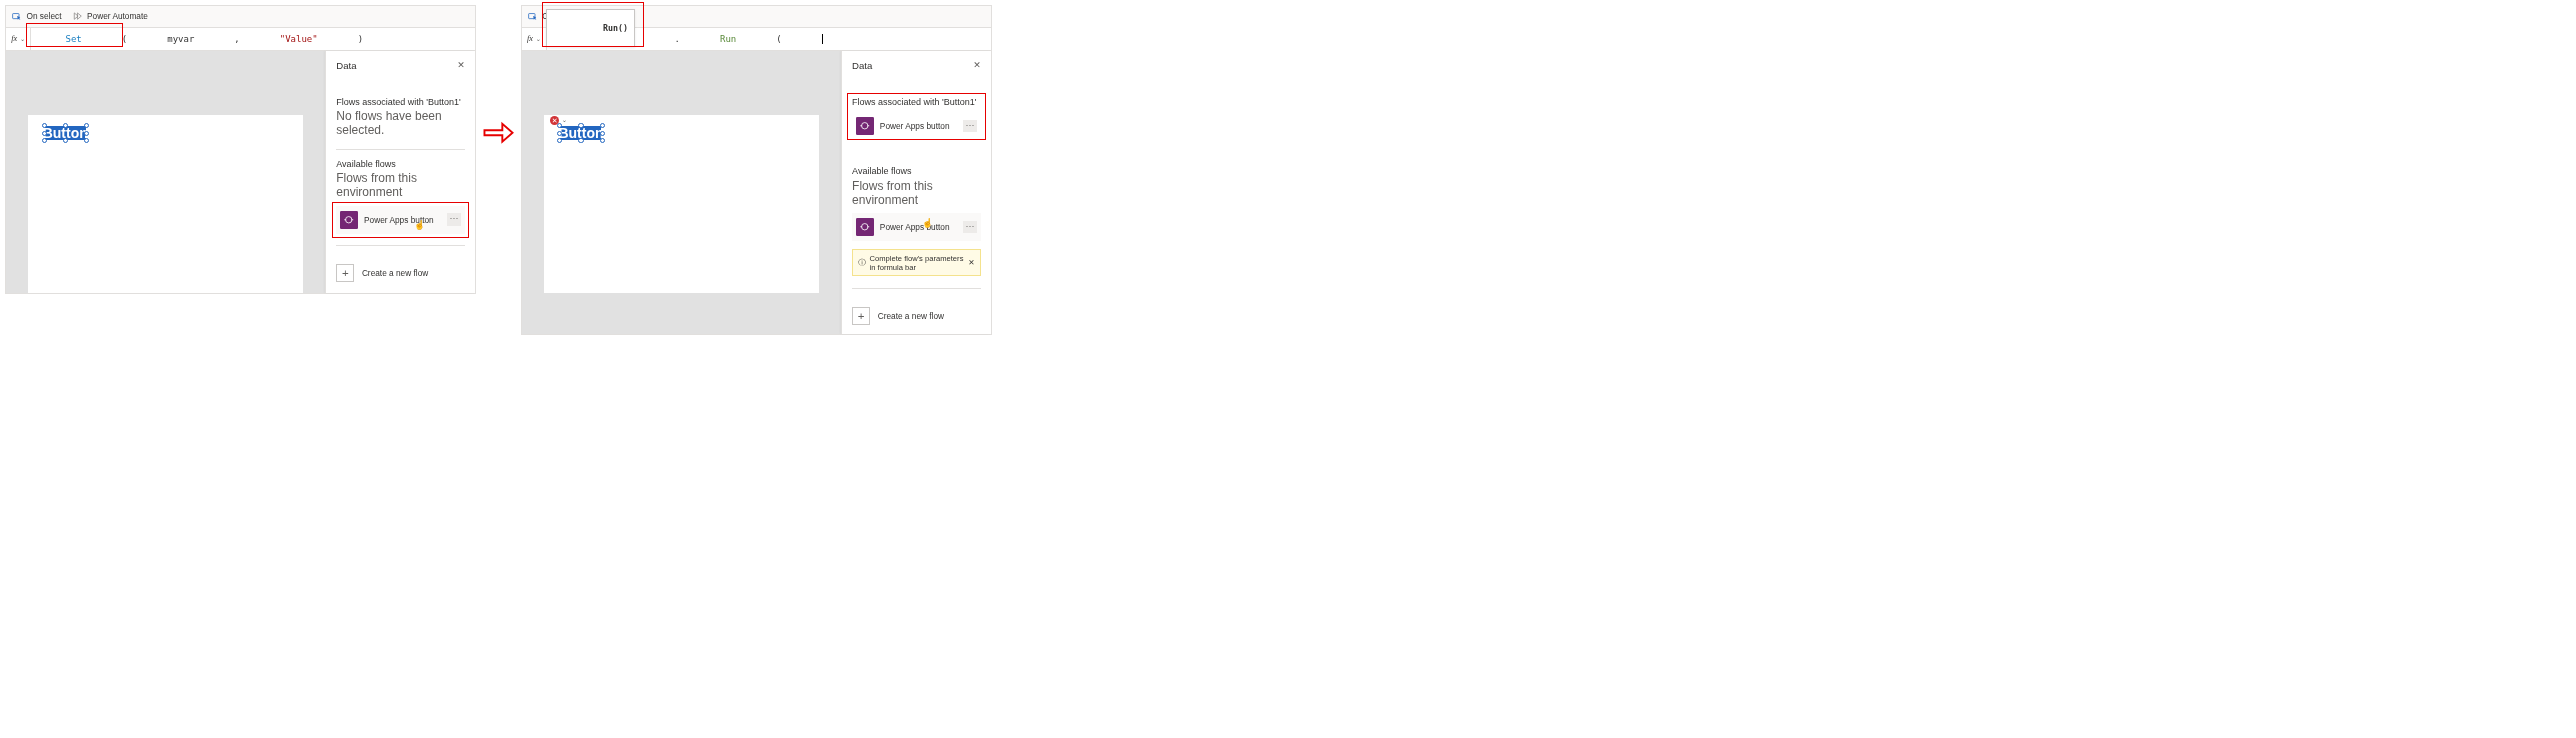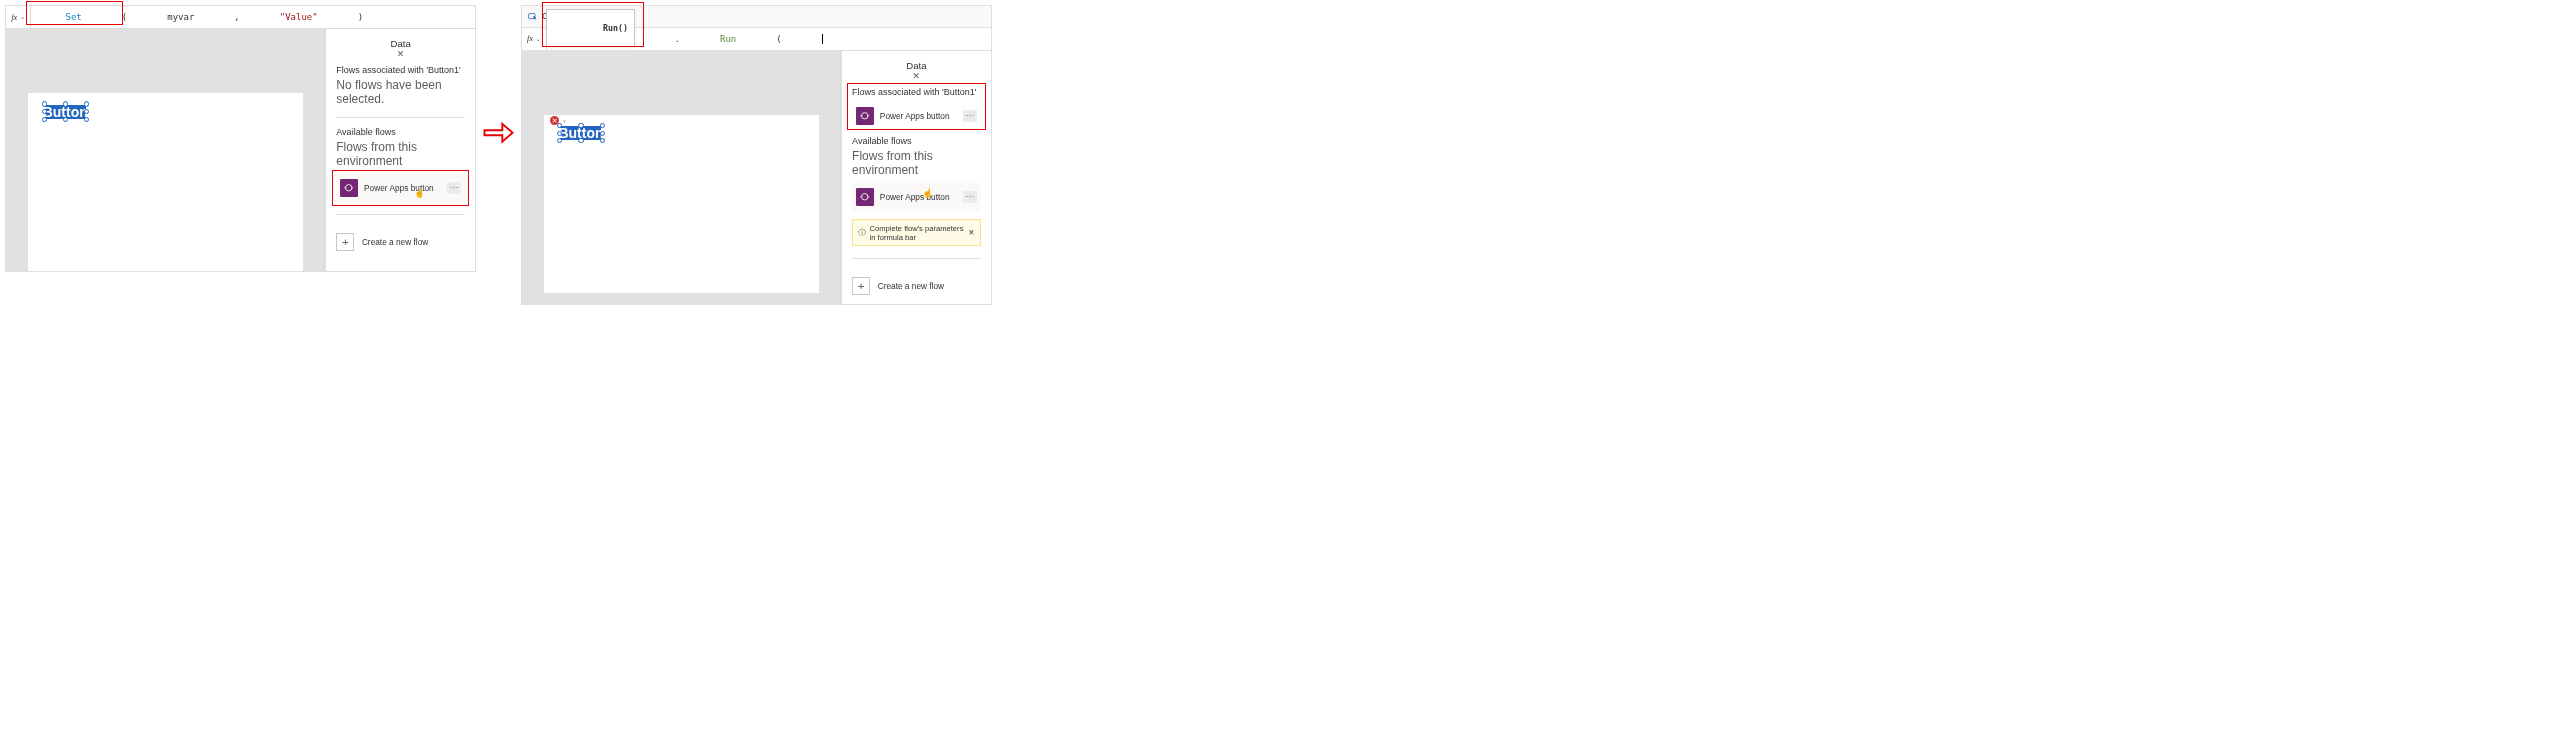--- a/index.html
+++ b/index.html
@@ -172,24 +172,23 @@
     position: relative;
     box-shadow: -0.6px 0 1.9px rgba(0,0,0,0.04);
   }
   .data-pane h3 {
     font-size: 9.6px;
     font-weight: 400;
     margin-bottom: 2.5px;
     display: flex;
     justify-content: space-between;
     align-items: center;
-    flex-direction: column;
   }
   .close-x { cursor: pointer; color: #605e5c; font-size: 9px; }
-  .sect { margin-top: 6px; }
+  .sect { margin-top: 26px; }
   .sect-title { font-size: 9px; font-weight: 400; color: #323130; }
   .sect-sub { font-size: 12px; color: #605e5c; margin-top: 2.5px; }
   .flow-item {
     display: flex;
     align-items: center;
     gap: 6px;
     padding: 5.1px 3.8px;
     margin-top: 6.4px;
     background: #faf9f8;
     position: relative;
@@ -261,20 +260,35 @@
     border: 1.6px solid #e60000;
     pointer-events: none;
   }
 </style>
 
 </head>
 <body>
 <div class="wrap">
 
   <div class="panel">
+    <div class="toolbar">
+      <div class="tool-item">
+        <svg width="10.2" height="10.2" viewBox="0 0 16 16">
+          <rect x="1" y="4" width="10" height="8" rx="1" fill="none" stroke="#2266c0" stroke-width="1.2"></rect>
+          <path d="M8 8 l5 2 l-2 1 l2 2 l-0.7 0.7 l-2-2 l-1 2 z" fill="#2266c0"></path>
+        </svg>
+        <span>On select</span>
+      </div>
+      <div class="tool-item">
+        <svg width="10.2" height="10.2" viewBox="0 0 16 16">
+          <path d="M2 3 l6 5 l-6 5 z M7 3 l6 5 l-6 5 z" fill="none" stroke="#8a8886" stroke-width="1.2"></path>
+        </svg>
+        <span>Power Automate</span>
+      </div>
+    </div>
     <div class="formula-row">
       <div class="fx-cell">
         <span>fx</span>
         <span class="chev">⌄</span>
       </div>
       <div class="formula-input" style="position:relative;">
         <span class="tok-fn">Set</span><span class="tok-punc">(</span><span class="tok-id">myvar</span><span class="tok-punc">,</span><span class="tok-str">"Value"</span><span class="tok-punc">)</span>
         <div class="formula-redbox" style="left:-5.1px; top:-5.1px; width:97px; height:24px;"></div>
       </div>
     </div>

